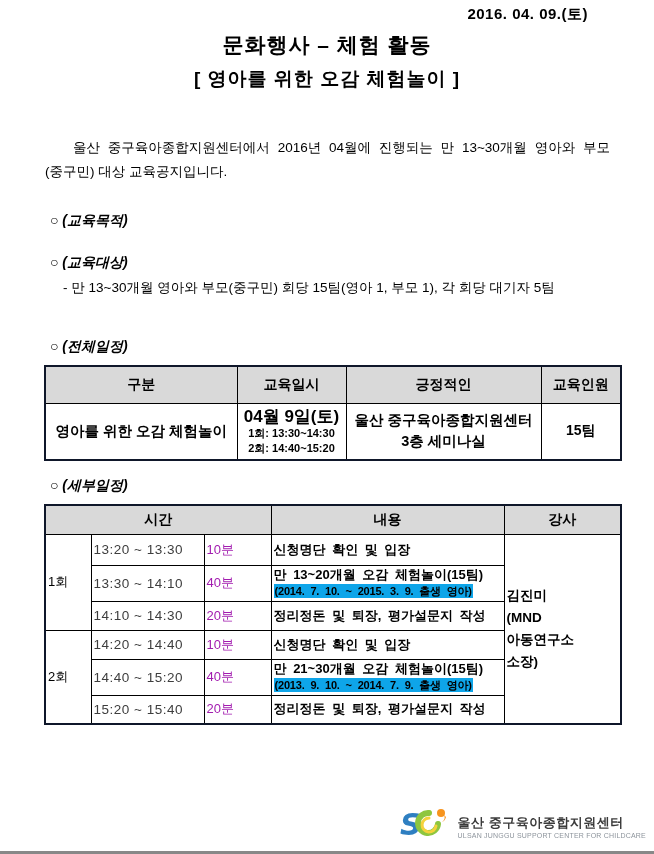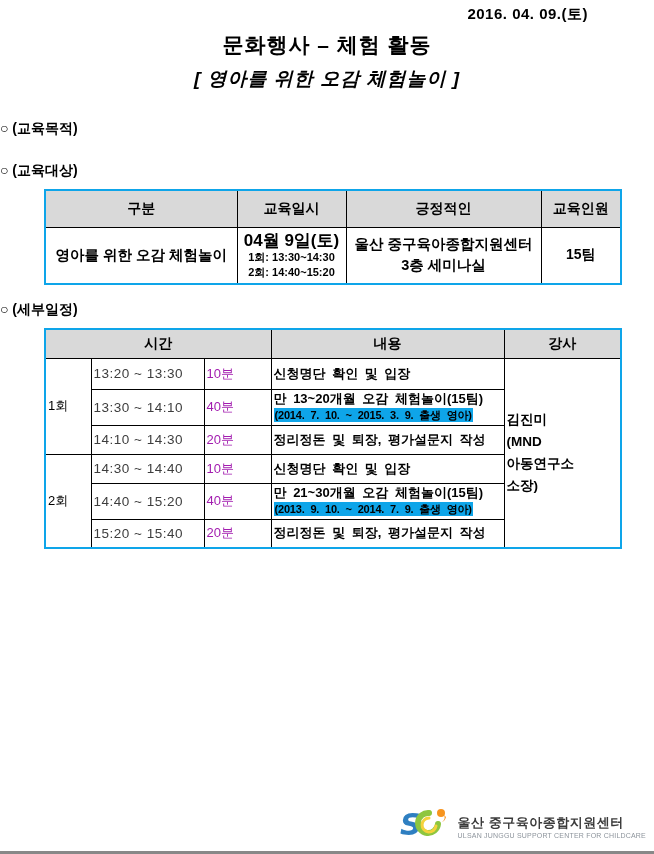--- a/index.html
+++ b/index.html
@@ -12,40 +12,40 @@
   .date-line {
     padding:5px 66px 0 0; text-align:right;
     font-size:15px; font-weight:bold; letter-spacing:0.5px;
   }
   .doc-title {
     margin-top:7px; text-align:center;
     font-size:21px; font-weight:bold; letter-spacing:1px;
   }
   .doc-subtitle {
     margin-top:7px; text-align:center;
-    font-size:19px; font-weight:bold; letter-spacing:1px;font-style:italic;
+    font-size:19px; font-weight:bold; letter-spacing:1px;
   }
   .intro {
     margin:44px 44px 0 45px; font-size:13.5px; line-height:24px;
     text-align:justify; text-indent:28px; word-break:keep-all;
   }
   .sec-heading {
-    margin:0; font-size:14px; font-weight:bold;
+    margin:0; padding-left:50px; font-size:14px; font-weight:bold;font-style:italic;
   }
   .sec-body {
     margin:4px 44px 0 45px; font-size:13.5px; line-height:24px;
     text-align:justify; text-indent:18px; word-break:keep-all;
   }
   .mt-purpose { margin-top:28px; }
   .mt-target  { margin-top:24px; }
   .mt-overall { margin-top:38px; }
   .mt-detail  { margin-top:16px; }
 
   table { border-collapse:collapse; table-layout:fixed; }
-  .tbl { margin-left:44px; width:576px; border:2px solid #0ea5e9; }
+  .tbl { margin-left:44px; width:576px; border:2px solid #0f172a; }
   .tbl th, .tbl td { border:1px solid #000; padding:0 2px; overflow:hidden; }
   .tbl th { background:#d9d9d9; font-size:14px; font-weight:bold; }
 
   
   .tbl-overall { margin-top:9px; }
   .tbl-overall tr.hdr { height:37px; }
   .tbl-overall tr.row { height:57px; }
   .tbl-overall td { text-align:center; font-weight:bold; }
   .cell-category { font-size:14.5px; }
   .dt-main { font-size:17px; line-height:19px;text-align:center; }
@@ -80,25 +80,28 @@
 </head>
 <body>
 
 <div class="page">
 
   <div class="date-line">2016. 04. 09.(토)</div>
 
   <div class="doc-title">문화행사 – 체험 활동</div>
   <div class="doc-subtitle">[ 영아를 위한 오감 체험놀이 ]</div>
 
+  <p class="intro">울산 중구육아종합지원센터에서 2016년 04월에 진행되는 만 13~30개월 영아와 부모(중구민) 대상 교육공지입니다.</p>
 
   <div class="sec-heading mt-purpose">○ (교육목적)</div>
 
   <div class="sec-heading mt-target">○ (교육대상)</div>
-
+  <p class="sec-body">- 만 13~30개월 영아와 부모(중구민) 회당 15팀(영아 1, 부모 1), 각 회당 대기자 5팀</p>
+
+  <div class="sec-heading mt-overall">○ (전체일정)</div>
 
   <table class="tbl tbl-overall">
     <colgroup>
       <col style="width:192px">
         <col style="width:109px">
         <col style="width:195px">
         <col style="width:80px">
     </colgroup>
     <tbody>
         <tr class="hdr">
@@ -161,21 +164,21 @@
       </td>
     </tr>
     <tr class="r-med">
       <td class="cell-time">14:10 ~ 14:30</td>
       <td class="cell-dur">20분</td>
       <td class="cell-content">정리정돈 및 퇴장, 평가설문지 작성</td>
     </tr>
 
     <tr class="r-med">
       <td rowspan="3" class="cell-session">2회</td>
-      <td class="cell-time">14:30 ~ 14:40</td>
+      <td class="cell-time">14:20 ~ 14:40</td>
       <td class="cell-dur">10분</td>
       <td class="cell-content">신청명단 확인 및 입장</td>
     </tr>
     <tr class="r-tall">
       <td class="cell-time">14:40 ~ 15:20</td>
       <td class="cell-dur">40분</td>
       <td class="cell-content">
         <div>만 21~30개월 오감 체험놀이(15팀)</div>
         <span class="note">(2013. 9. 10. ~ 2014. 7. 9. 출생 영아)</span>
       </td>

